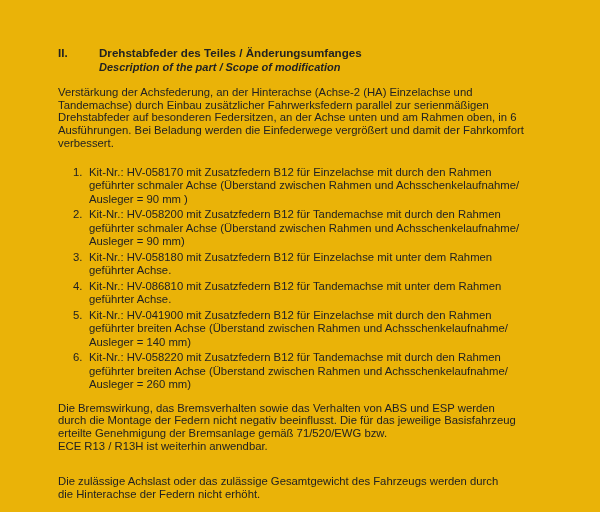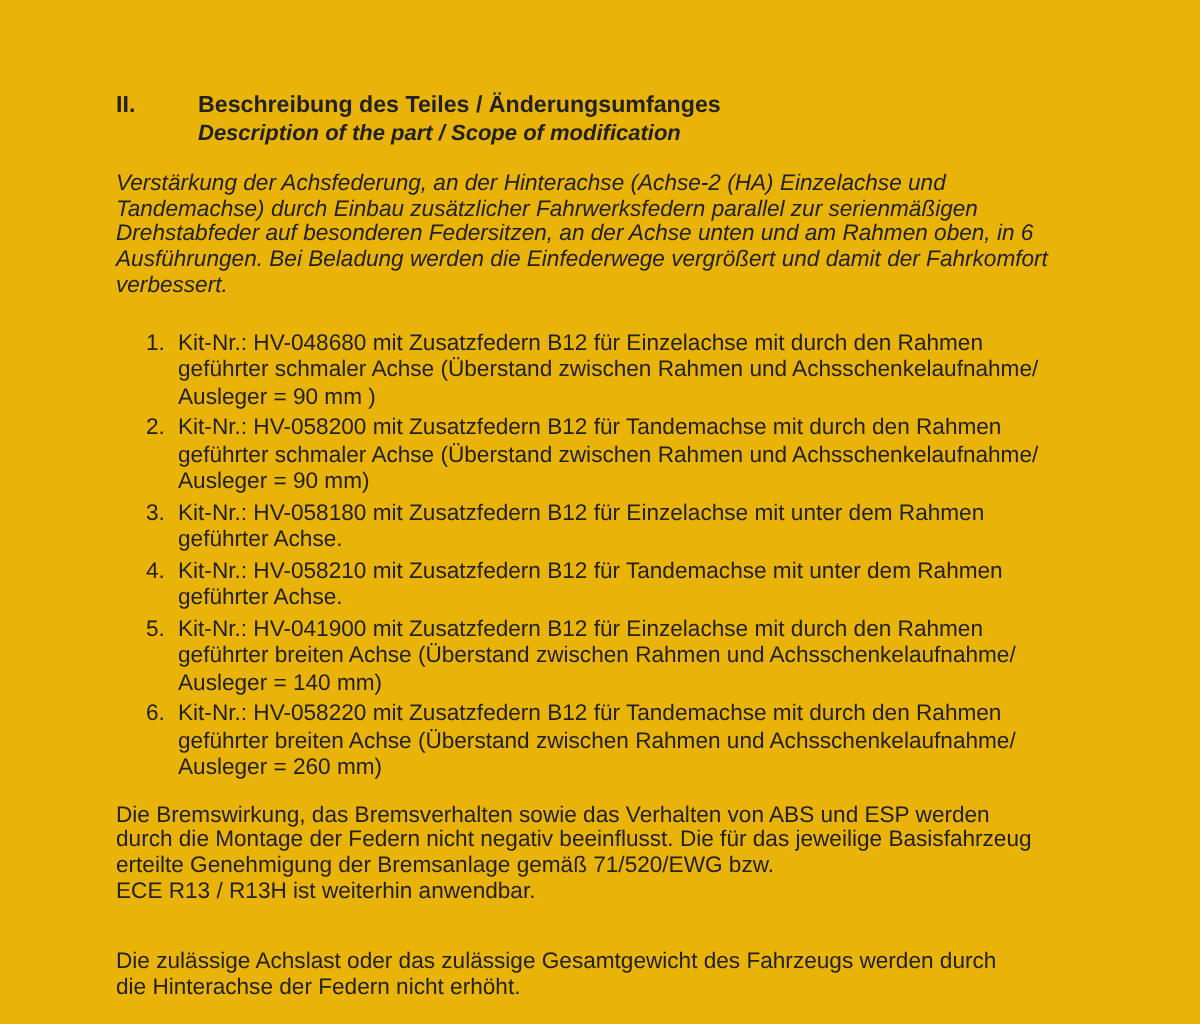--- a/index.html
+++ b/index.html
@@ -34,21 +34,20 @@
     font-style: italic;
     font-size: 11px;
   }
   .para {
     margin-left: 58px;
     width: 505px;
     white-space: pre-line;
   }
   .intro {
     margin-top: 12px;
-    font-style: italic;
   }
   .kit-list {
     margin-top: 16px;
     margin-left: 73px;
     line-height: 13.5px;
   }
   .kit-item {
     display: flex;
     margin-bottom: 2px;
   }
@@ -71,52 +70,52 @@
   }
 </style>
 </head>
 <body>
 
 <div class="page" style="background: #eab308; color: rgb(34, 34, 34);">
 
   <div class="heading-row">
     <div class="heading-num">II.</div>
     <div>
-      <div class="heading-title-de">Beschreibung des Teiles / Änderungsumfanges</div>
+      <div class="heading-title-de">Drehstabfeder des Teiles / Änderungsumfanges</div>
       <div class="heading-title-en">Description of the part / Scope of modification</div>
     </div>
   </div>
 
   <div class="para intro">Verstärkung der Achsfederung, an der Hinterachse (Achse-2 (HA) Einzelachse und
 Tandemachse) durch Einbau zusätzlicher Fahrwerksfedern parallel zur serienmäßigen
 Drehstabfeder auf besonderen Federsitzen, an der Achse unten und am Rahmen oben, in 6
 Ausführungen. Bei Beladung werden die Einfederwege vergrößert und damit der Fahrkomfort
 verbessert.</div>
 
   <div class="kit-list">
     <div class="kit-item">
       <span class="kit-num">1.</span>
-      <span class="kit-text">Kit-Nr.: HV-048680 mit Zusatzfedern B12 für Einzelachse mit durch den Rahmen
+      <span class="kit-text">Kit-Nr.: HV-058170 mit Zusatzfedern B12 für Einzelachse mit durch den Rahmen
 geführter schmaler Achse (Überstand zwischen Rahmen und Achsschenkelaufnahme/
 Ausleger = 90 mm )</span>
     </div>
     <div class="kit-item">
       <span class="kit-num">2.</span>
       <span class="kit-text">Kit-Nr.: HV-058200 mit Zusatzfedern B12 für Tandemachse mit durch den Rahmen
 geführter schmaler Achse (Überstand zwischen Rahmen und Achsschenkelaufnahme/
 Ausleger = 90 mm)</span>
     </div>
     <div class="kit-item">
       <span class="kit-num">3.</span>
       <span class="kit-text">Kit-Nr.: HV-058180 mit Zusatzfedern B12 für Einzelachse mit unter dem Rahmen
 geführter Achse.</span>
     </div>
     <div class="kit-item">
       <span class="kit-num">4.</span>
-      <span class="kit-text">Kit-Nr.: HV-058210 mit Zusatzfedern B12 für Tandemachse mit unter dem Rahmen
+      <span class="kit-text">Kit-Nr.: HV-086810 mit Zusatzfedern B12 für Tandemachse mit unter dem Rahmen
 geführter Achse.</span>
     </div>
     <div class="kit-item">
       <span class="kit-num">5.</span>
       <span class="kit-text">Kit-Nr.: HV-041900 mit Zusatzfedern B12 für Einzelachse mit durch den Rahmen
 geführter breiten Achse (Überstand zwischen Rahmen und Achsschenkelaufnahme/
 Ausleger = 140 mm)</span>
     </div>
     <div class="kit-item">
       <span class="kit-num">6.</span>

